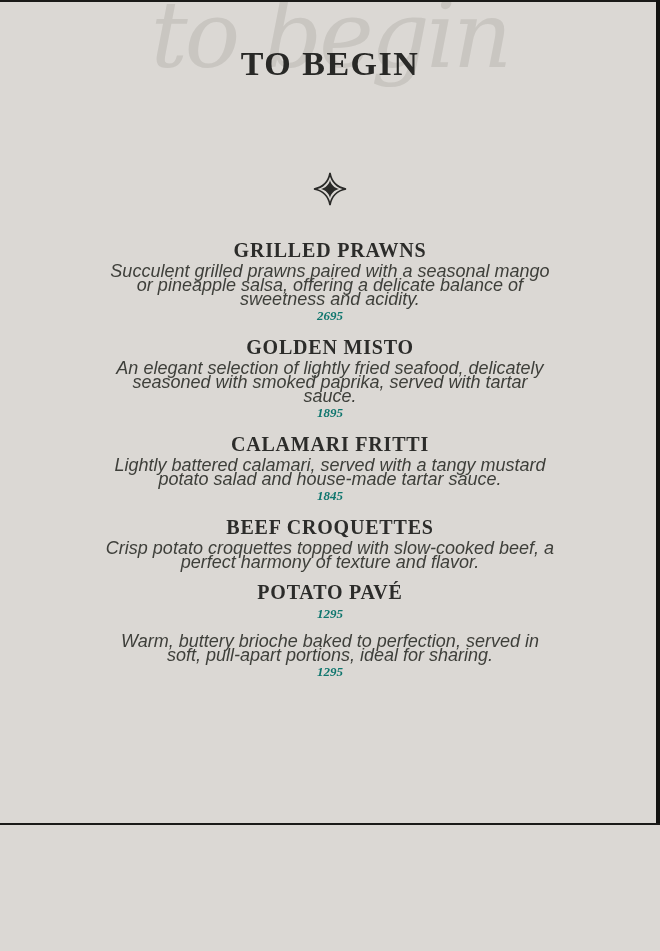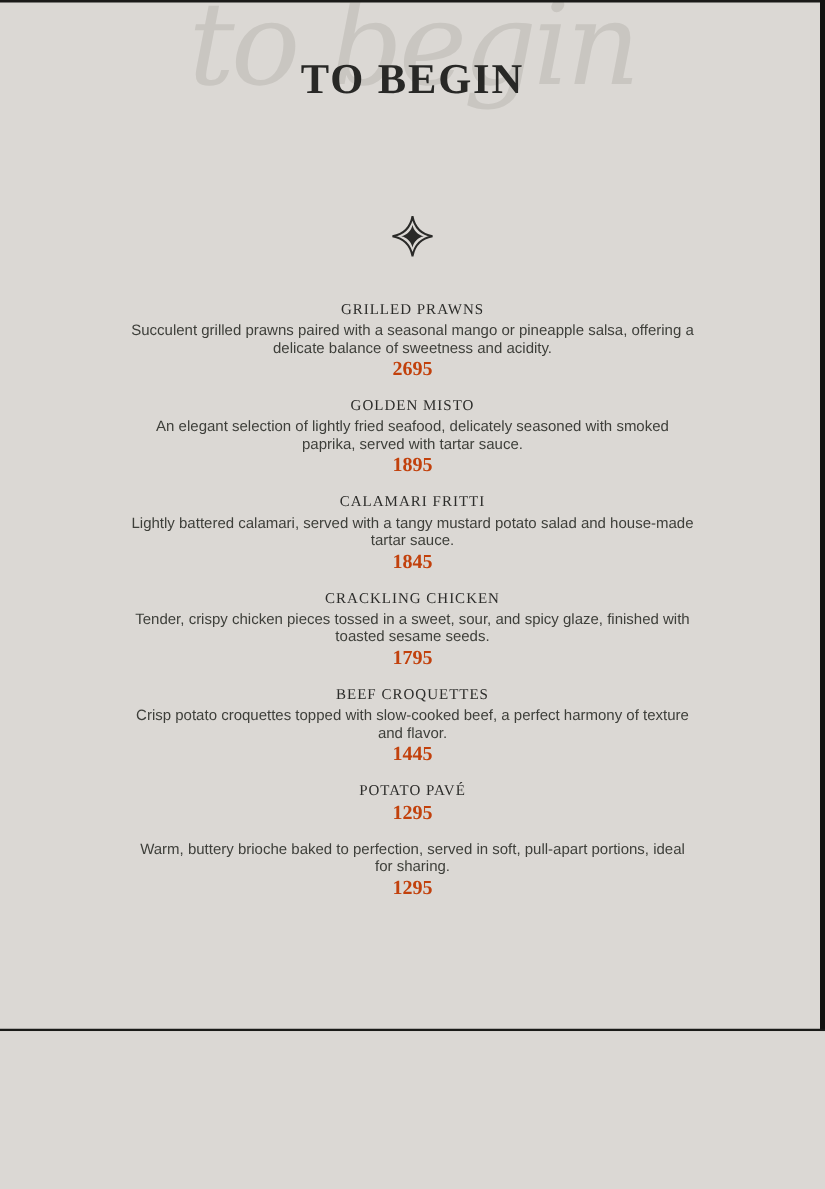--- a/index.html
+++ b/index.html
@@ -61,37 +61,39 @@
   .menu {
     margin-top: 24px;
   }
   .item {
     margin-bottom: 12px;
     text-align: center;
   }
   .item-name {
     margin: 0 0 2px 0;
     font-family: "Liberation Serif", serif;
-    font-size: 12px;
-    font-weight: 400;
+    font-size: 20px;
+    font-weight: 700;
     letter-spacing: 0.8px;
     color: #2c2c2a;
   }
   .item-desc {
     margin: 0 auto 2px auto;
     max-width: 452px;
-    font-size: 12px;
+    font-size: 18px;
     line-height: 14px;
     color: #3e3f3a;
+    font-style: italic;
   }
   .item-price {
     font-family: "Liberation Serif", serif;
-    font-size: 16px;
+    font-size: 13px;
     font-weight: 700;
-    color: #c2410c;
+    color: #0f766e;
+    font-style: italic;
   }
 </style>
 </head>
 <body>
 
 <div class="page">
   <div class="frame-top"></div>
   <div class="frame-right"></div>
   <div class="frame-bottom"></div>
 
@@ -120,33 +122,27 @@
         <p class="item-desc">An elegant selection of lightly fried seafood, delicately seasoned with smoked paprika, served with tartar sauce.</p>
         <div class="item-price">1895</div>
       </div>
 
       <div class="item">
         <h3 class="item-name">CALAMARI FRITTI</h3>
         <p class="item-desc">Lightly battered calamari, served with a tangy mustard potato salad and house-made tartar sauce.</p>
         <div class="item-price">1845</div>
       </div>
 
-      <div class="item">
-        <h3 class="item-name">CRACKLING CHICKEN</h3>
-        <p class="item-desc">Tender, crispy chicken pieces tossed in a sweet, sour, and spicy glaze, finished with toasted sesame seeds.</p>
-        <div class="item-price">1795</div>
-      </div>
 
       <div class="item">
       </div>
 
       <div class="item">
         <h3 class="item-name">BEEF CROQUETTES</h3>
         <p class="item-desc">Crisp potato croquettes topped with slow-cooked beef, a perfect harmony of texture and flavor.</p>
-        <div class="item-price">1445</div>
       </div>
 
       <div class="item">
         <h3 class="item-name">POTATO PAVÉ</h3>
         <div class="item-price">1295</div>
       </div>
 
       <div class="item">
         <p class="item-desc">Warm, buttery brioche baked to perfection, served in soft, pull-apart portions, ideal for sharing.</p>
         <div class="item-price">1295</div>

